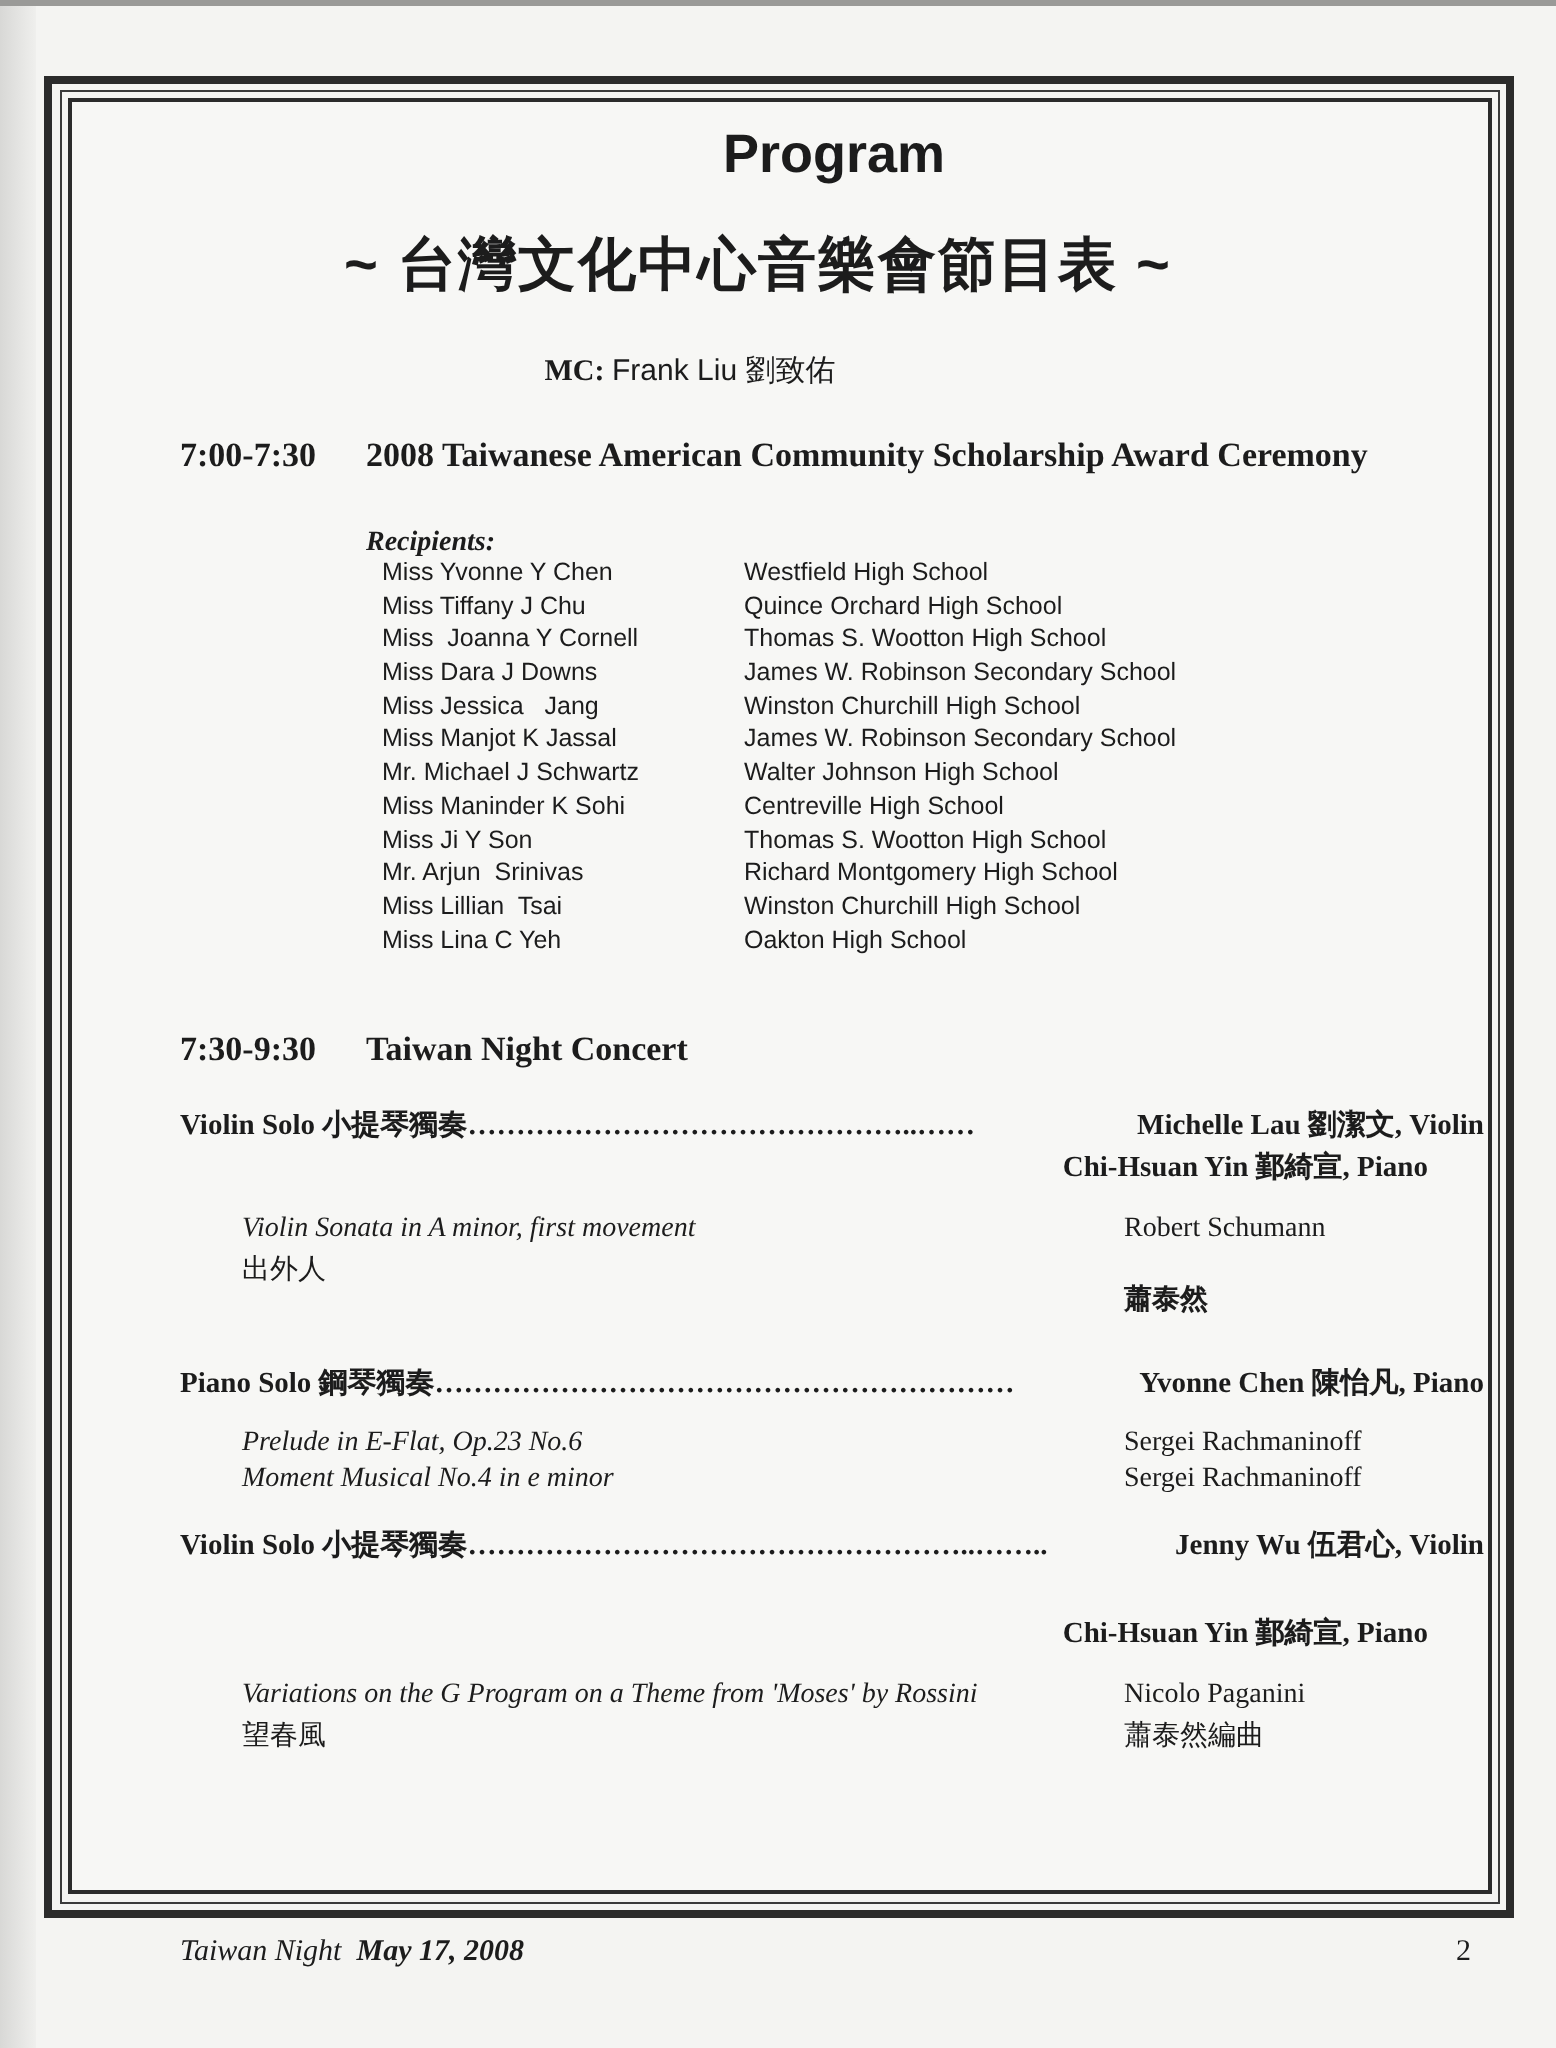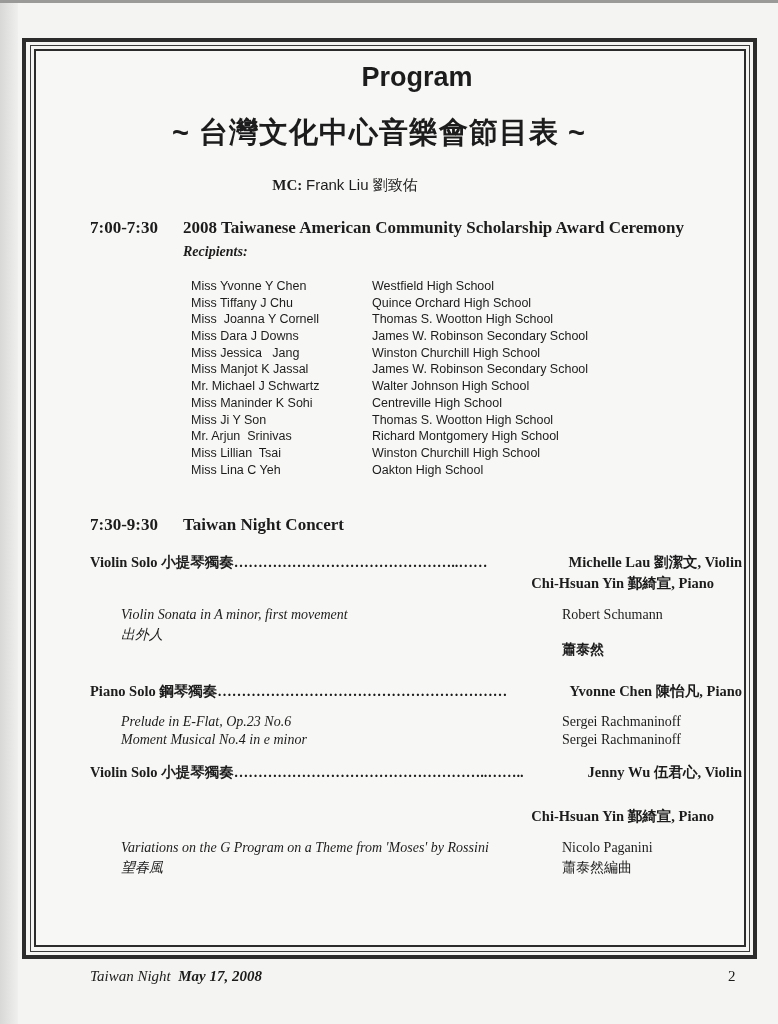--- a/index.html
+++ b/index.html
@@ -37,31 +37,31 @@
       left: 0; width: 702px; text-align: center; top: 113px;
       font-family: "Liberation Sans", sans-serif; font-weight: bold; font-size: 29px; letter-spacing: 1px;
     }
     .mc {
       left: 0; width: 634px; text-align: center; top: 176px; font-size: 15px;
     }
     .mc .mc-label { font-weight: bold; }
     .mc .mc-name { font-family: "Liberation Sans", sans-serif; }
     .section-head { font-weight: bold; font-size: 17px; }
     .section-head .time { display: inline-block; width: 93px; }
-    .recipients-label { font-weight: bold; font-style: italic; font-size: 14px; left: 155px; top: 244px; }
+    .recipients-label { font-weight: bold; font-style: italic; font-size: 14px; left: 155px; top: 264px; }
     .rec-list { left: 163px; top: 278px; font-family: "Liberation Sans", sans-serif; font-size: 12.5px; }
     .rec-row { height: 16.7px; line-height: 16.7px; position: relative; }
     .rec-name { position: absolute; left: 0; }
     .rec-school { position: absolute; left: 181px; text-align: center; }
     .perf-line { font-weight: bold; font-size: 14.5px; left: 62px; width: 652px; }
     .perf-line .label { font-weight: bold; }
     .perf-line .dots { letter-spacing: 0; }
     .perf-right { position: absolute; right: 0; top: 0; font-weight: bold; }
     .perf-sub { font-weight: bold; font-size: 14.5px; right: 64px; text-align: right; }
-    .piece { font-size: 14px; left: 93px; font-style: italic; }
+    .piece { font-size: 14px; left: 93px; }
     .composer { font-size: 14px; left: 534px; }
     .footer-left { left: 62px; top: 968px; font-size: 15px; font-style: italic; }
     .footer-left b { font-weight: bold; }
     .footer-right { left: 700px; top: 968px; font-size: 15px; }
   </style>
 </head>
 <body>
 
 <div class="left-shade"></div>
 <div class="top-shade"></div>

